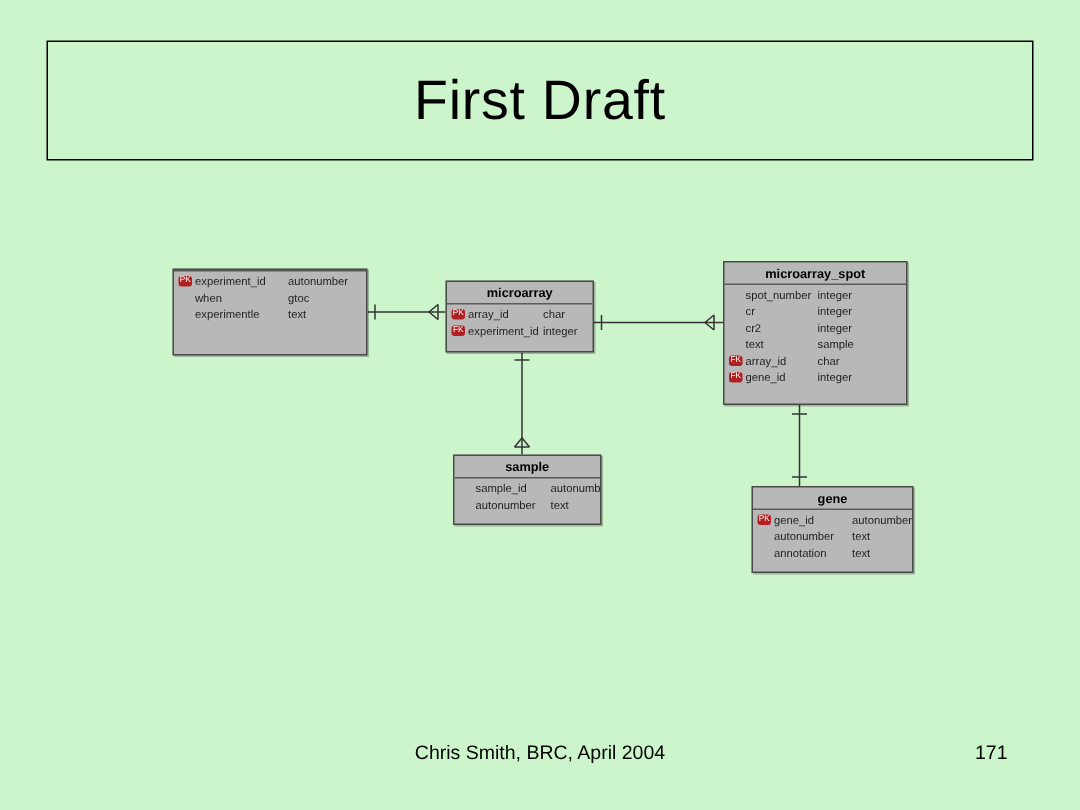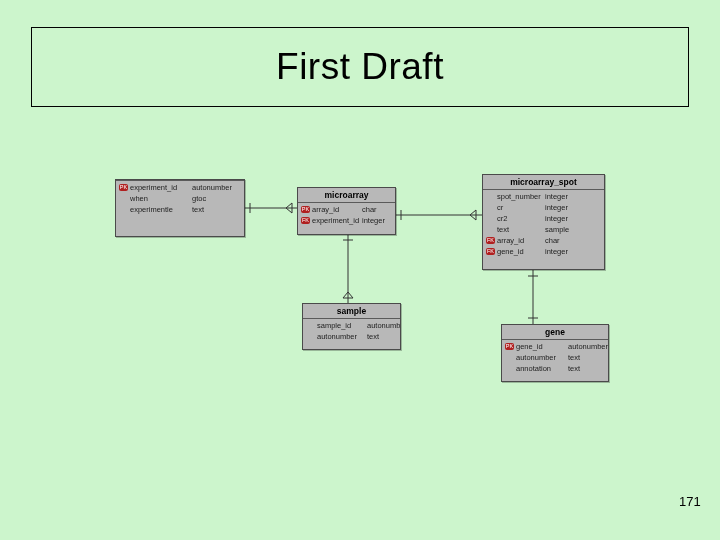--- a/index.html
+++ b/index.html
@@ -47,21 +47,20 @@
     text-align: center;
     font-size: 13px;
     color: #000000;
   }
   .page-number {
     position: absolute;
     left: 650px;
     top: 494px;
     font-size: 13px;
     color: #000000;
-    margin-left: 29px;
   }
   
   .er-area {
     position: absolute;
     left: 0;
     top: 0;
     width: 720px;
     height: 540px;
   }
   .er-table {
@@ -278,15 +277,16 @@
         <div class="er-row">
           <span class="key-spacer"></span>
           <span class="col-name" style="width:52px">annotation</span>
           <span class="col-type">text</span>
         </div>
       </div>
     </div>
 
   </div>
 
+  <div class="footer-text">Chris Smith, BRC, April 2004</div>
   <div class="page-number">171</div>
 
 </div>
 
 </body></html>

